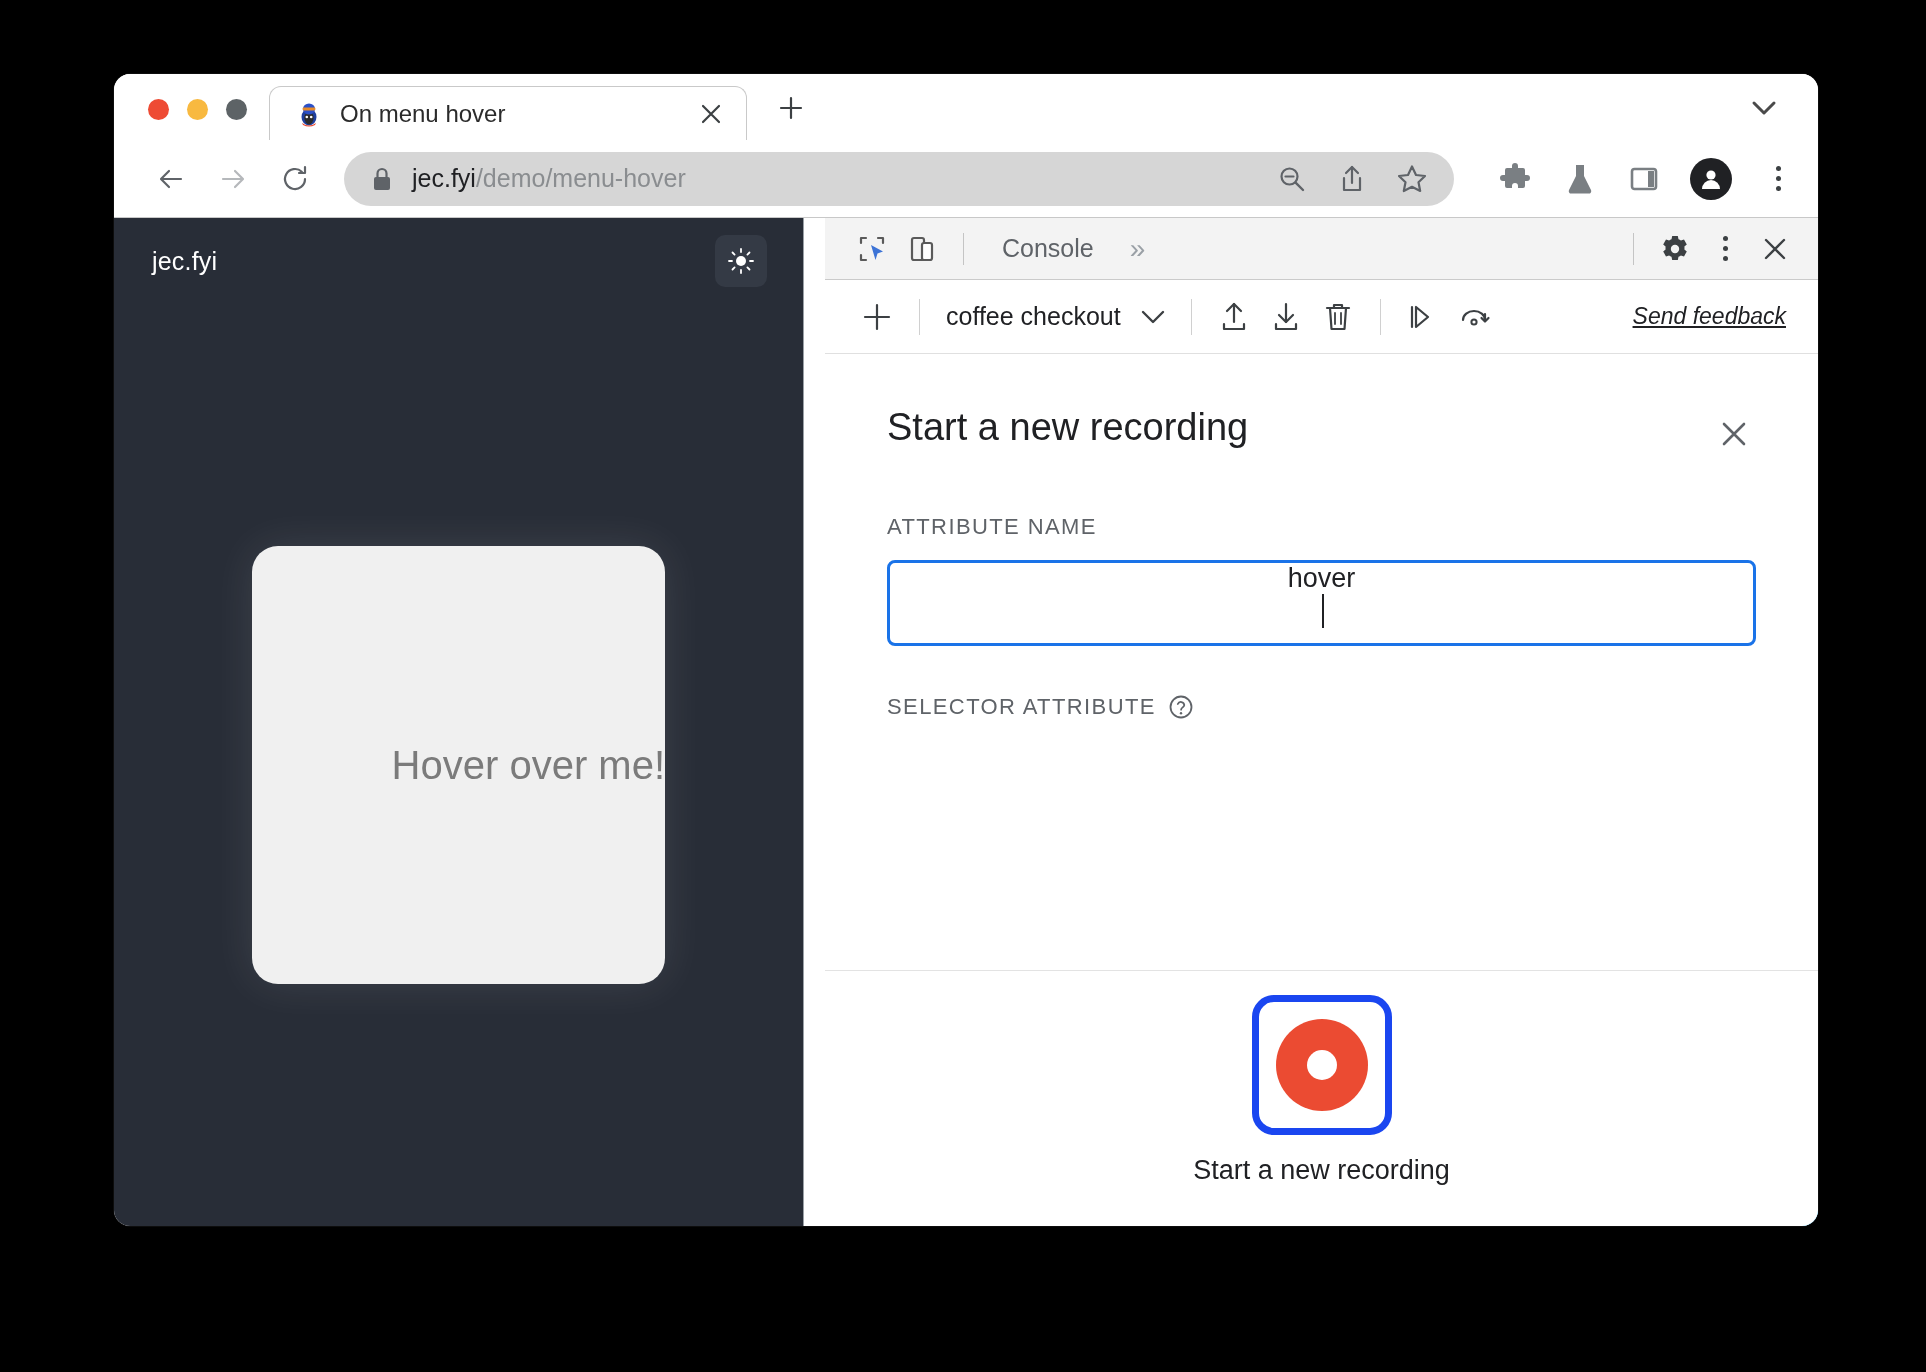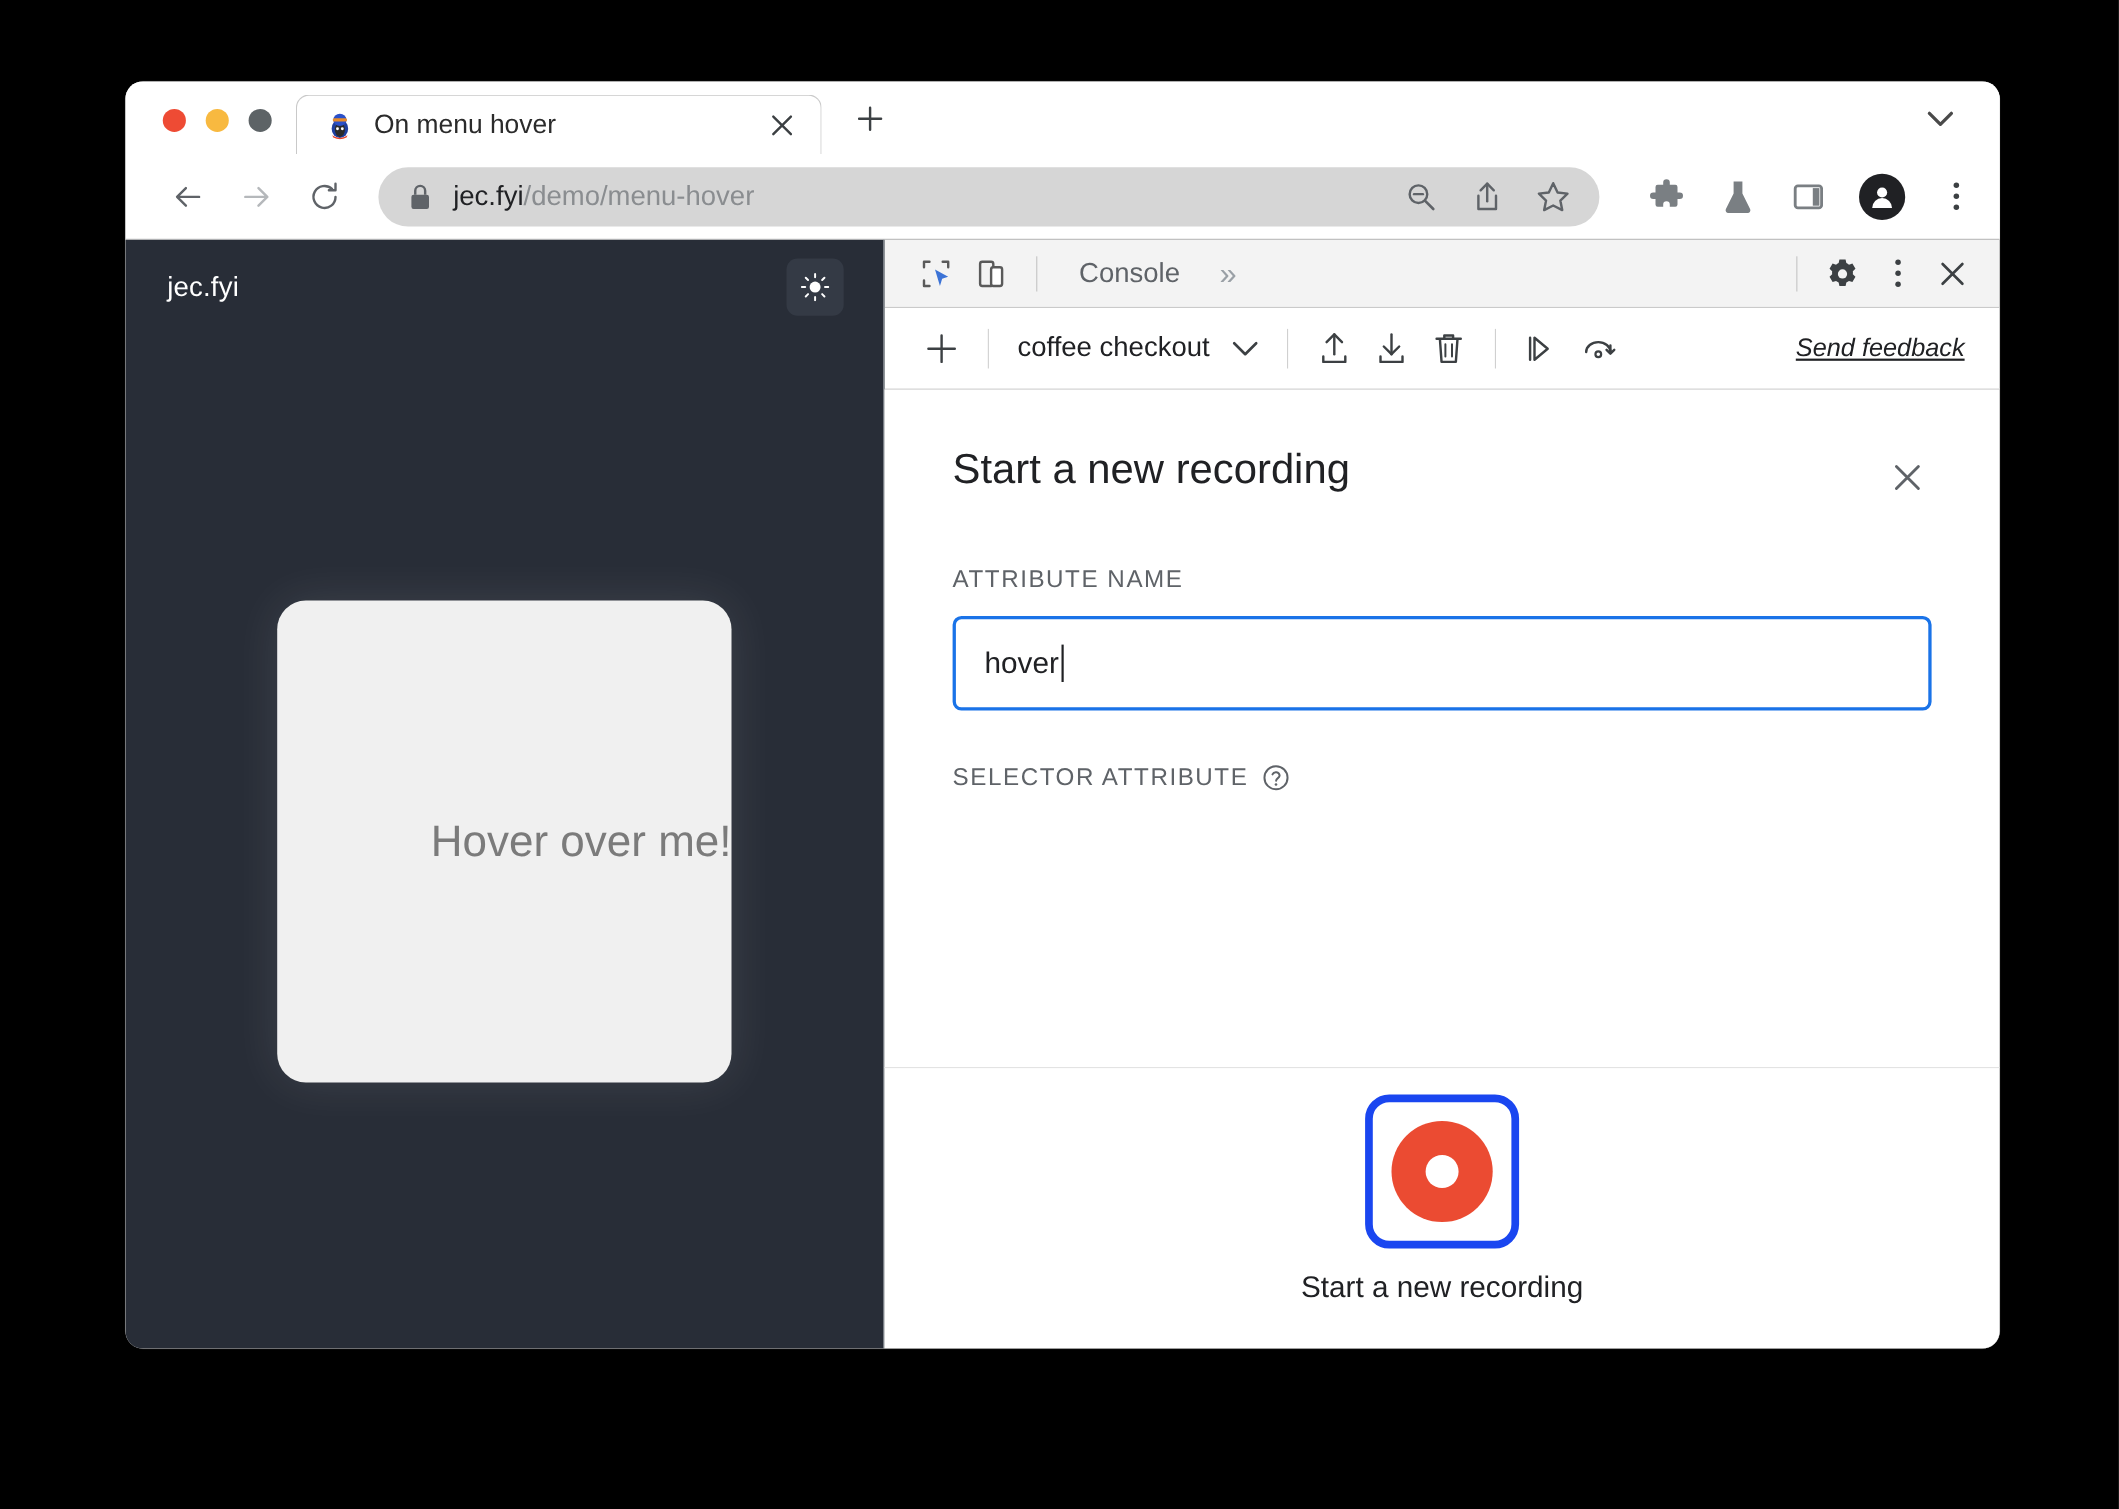--- a/index.html
+++ b/index.html
@@ -153,22 +153,22 @@
     background: #f0f0f0;
     border-radius: 26px;
     display: flex; align-items: center; justify-content: flex-end;
     box-shadow: 0 0 44px rgba(255,255,255,0.10);
   }
   .hover-card span { font-size: 40px; color: #7b7b7b; }
 
   
   .devtools {
     flex: 1;
-    background: #404040;
-    display: flex; flex-direction: column;
+    background: #0ea5e9;
+    display: flex; flex-direction: column; margin-left: 21px;
   }
   .dt-tabbar {
     height: 62px;
     background: #f3f3f3;
     border-bottom: 1px solid #cacaca;
     display: flex; align-items: center;
     padding: 0 18px 0 22px;
   }
   .dt-icon-btn {
     width: 50px; height: 48px;
@@ -249,21 +249,21 @@
     width: 100%;
     height: 86px;
     border-radius: 8px;
     border: 2px solid #e6e6e6;
     font-size: 27px;
     color: #202124;
     padding: 0 26px;
     font-family: "Liberation Sans", sans-serif;
     background: #fff;
     outline: none;
-    display: flex; align-items: center;
+    display: flex; align-items: center; flex-direction: column;
   }
   .txt-input.focused { border: 3px solid #1a73e8; }
   .txt-input .caret {
     display: inline-block;
     width: 2px; height: 34px;
     background: #202124;
     margin-left: 2px;
   }
   .txt-input .ph { color: #b0b4b8; }
   .rec-footer {

